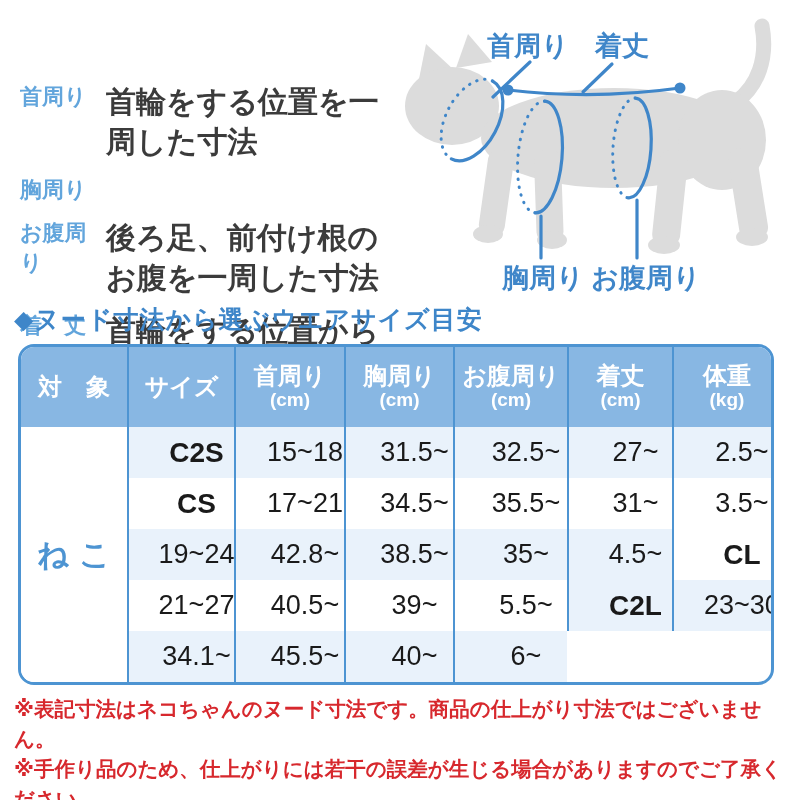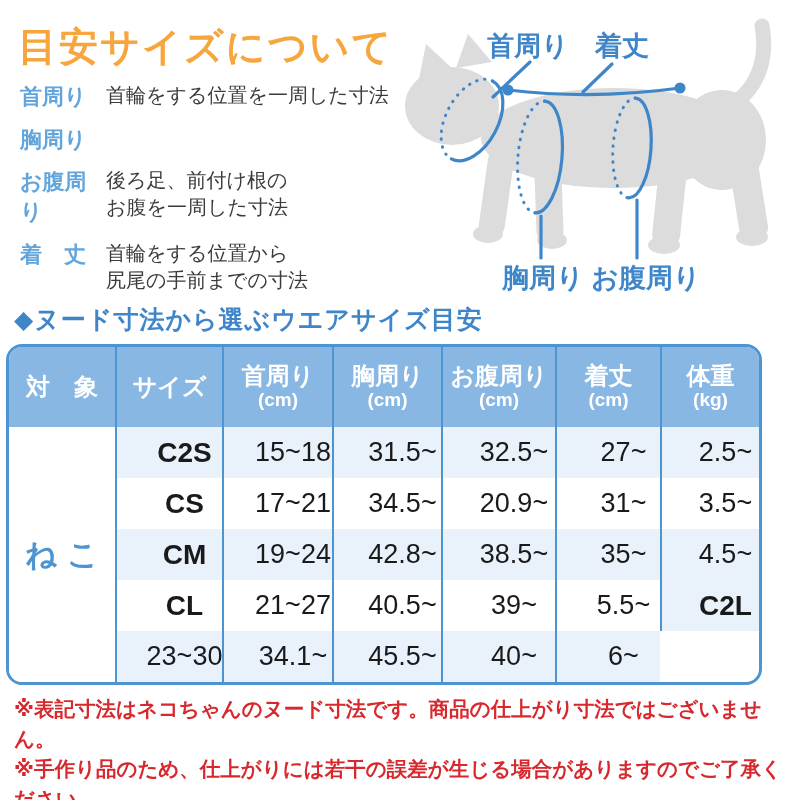--- a/index.html
+++ b/index.html
@@ -13,32 +13,32 @@
   body{font-family:"Liberation Sans","DejaVu Sans",sans-serif;}
   .canvas{position:relative;width:800px;height:800px;background:#fff;overflow:hidden;}
 
   .page-title{position:absolute;left:18px;top:20px;font-size:39px;font-weight:bold;
     color:var(--title-orange);letter-spacing:2px;}
 
   
   .defs{position:absolute;left:20px;top:82px;width:375px;}
   .def-row{display:flex;align-items:flex-start;margin-bottom:13px;}
   .def-term{flex:0 0 86px;font-size:22px;font-weight:bold;color:var(--term-blue);line-height:1.35;}
-  .def-desc{flex:1;font-size:20px;font-weight:400;color:var(--body-text);
+  .def-desc{flex:1;font-size:30px;font-weight:700;color:var(--body-text);
     line-height:1.34;white-space:pre-line;}
 
   
   .cat-diagram{position:absolute;left:392px;top:0;}
 
   
   .section-heading{position:absolute;left:14px;top:303px;font-size:25px;font-weight:bold;
     color:var(--heading-blue);letter-spacing:1px;}
 
   
-  .size-table{position:absolute;left:6px;top:344px;width:756px;
+  .size-table{position:absolute;left:18px;top:344px;width:756px;
     display:grid;grid-template-columns:106px 107px 110px 109px 114px 105px 1fr;
     grid-template-rows:80px repeat(5,51px);
     border:3px solid var(--table-border);border-radius:16px;overflow:hidden;background:#fff;}
   .th{background:var(--table-header-bg);color:var(--table-header-text);
     display:flex;flex-direction:column;align-items:center;justify-content:center;
     font-weight:bold;}
   .th-label{font-size:24px;line-height:26px;}
   .th-unit{font-size:19px;line-height:22px;}
   .th-unit:empty{display:none;}
   .cell{display:flex;align-items:center;justify-content:center;
@@ -61,21 +61,20 @@
   .m-dotted{stroke:var(--diagram-blue);stroke-width:3;fill:none;stroke-linecap:round;
     stroke-dasharray:0.5 7.5;}
   .m-label{fill:var(--diagram-blue);font-size:27px;font-weight:bold;text-anchor:middle;
     font-family:"Liberation Sans","DejaVu Sans",sans-serif;}
 </style>
 </head>
 <body>
 
 <div class="canvas">
 
-  <div class="page-title">目安サイズについて</div>
 
   <div class="defs">
     <div class="def-row">
       <span class="def-term">首周り</span>
       <span class="def-desc">首輪をする位置を一周した寸法</span>
     </div>
     <div class="def-row">
       <span class="def-term">胸周り</span>
     </div>
     <div class="def-row">
@@ -182,25 +181,24 @@
     <div class="cell size-code stripe bl">C2S</div>
     <div class="cell stripe bl">15~18</div>
     <div class="cell stripe bl">31.5~</div>
     <div class="cell stripe bl">32.5~</div>
     <div class="cell stripe bl">27~</div>
     <div class="cell stripe bl">2.5~</div>
 
     <div class="cell size-code bl">CS</div>
     <div class="cell bl">17~21</div>
     <div class="cell bl">34.5~</div>
-    <div class="cell bl">20.9~</div>
+    <div class="cell bl">35.5~</div>
     <div class="cell bl">31~</div>
     <div class="cell bl">3.5~</div>
 
-    <div class="cell size-code stripe bl">CM</div>
     <div class="cell stripe bl">19~24</div>
     <div class="cell stripe bl">42.8~</div>
     <div class="cell stripe bl">38.5~</div>
     <div class="cell stripe bl">35~</div>
     <div class="cell stripe bl">4.5~</div>
 
     <div class="cell size-code bl">CL</div>
     <div class="cell bl">21~27</div>
     <div class="cell bl">40.5~</div>
     <div class="cell bl">39~</div>

